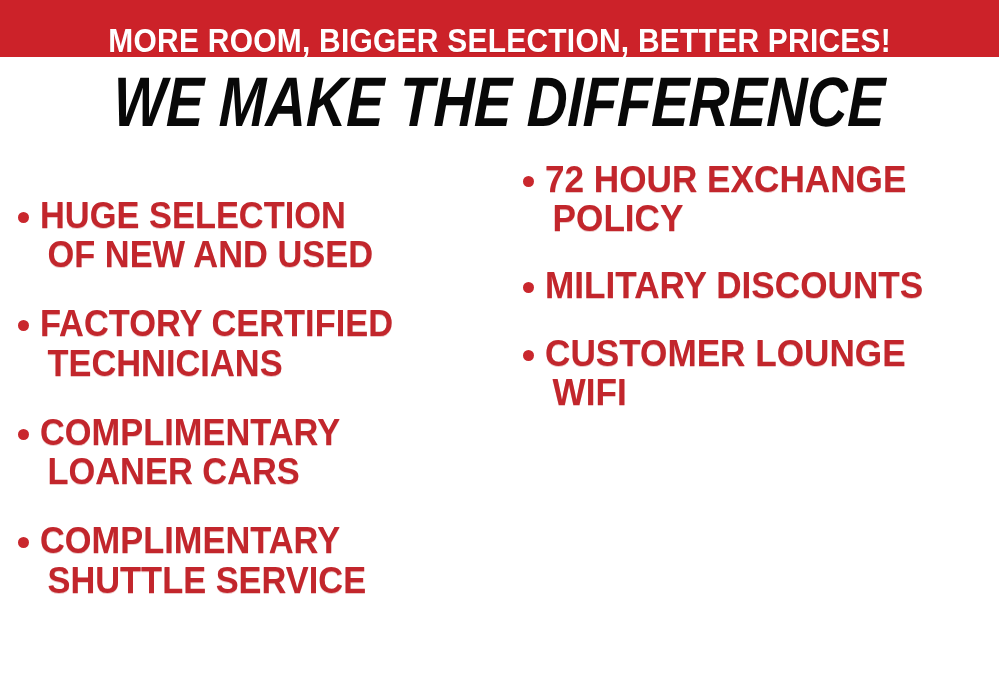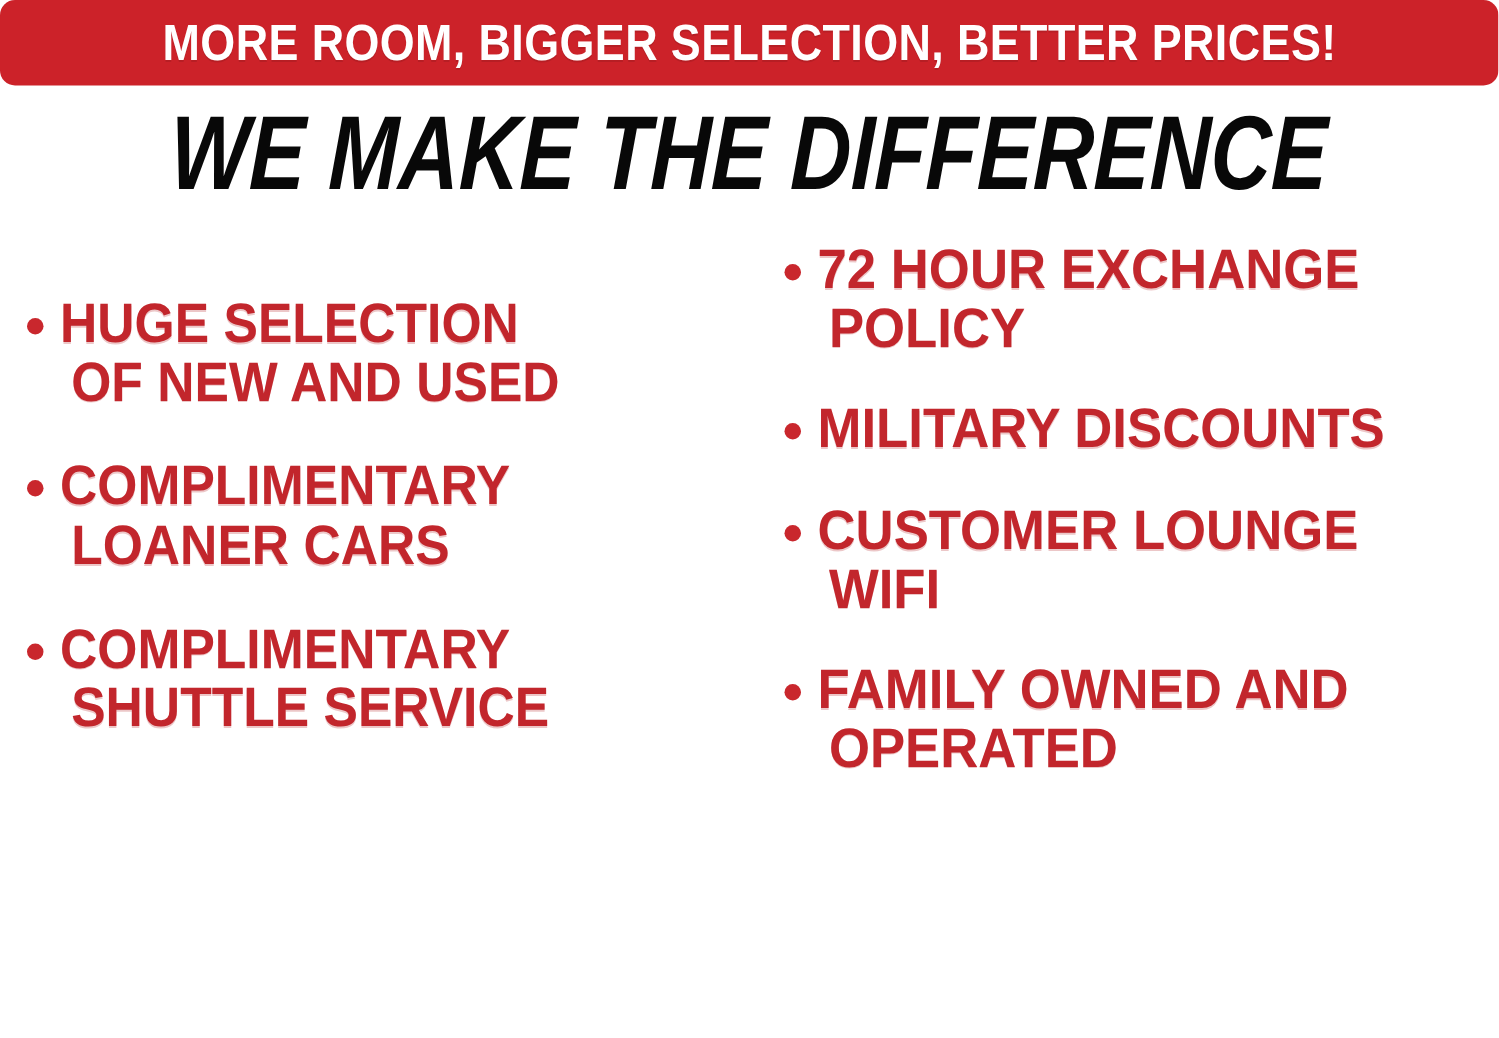--- a/index.html
+++ b/index.html
@@ -24,24 +24,23 @@
 
   
   .banner {
     position: absolute;
     left: 0;
     top: 0;
     width: 999px;
     height: 57px;
     background: #cc2229;
     display: flex;
-    align-items: center;
+    align-items: flex-end;
     justify-content: center;
     overflow: hidden;
-    border-radius: 10px;
   }
   .banner-text {
     color: #ffffff;
     font-family: "Liberation Sans Narrow", "Liberation Sans", sans-serif;
     font-weight: bold;
     font-size: 34px;
     line-height: 1;
     letter-spacing: 0.3px;
     transform: scaleX(0.88);
     transform-origin: center center;
@@ -159,20 +158,27 @@
 
       <div class="bullet-item">
         <span class="bullet-dot"></span>
         <div class="bullet-lines">
           <div class="bullet-line">HUGE SELECTION</div>
           <div class="bullet-line second">OF NEW AND USED</div>
         </div>
       </div>
 
 
+      <div class="bullet-item">
+        <span class="bullet-dot"></span>
+        <div class="bullet-lines">
+          <div class="bullet-line">FACTORY CERTIFIED</div>
+          <div class="bullet-line second">TECHNICIANS</div>
+        </div>
+      </div>
 
       <div class="bullet-item">
         <span class="bullet-dot"></span>
         <div class="bullet-lines">
           <div class="bullet-line">COMPLIMENTARY</div>
           <div class="bullet-line second">LOANER CARS</div>
         </div>
       </div>
 
       <div class="bullet-item">
@@ -204,26 +210,19 @@
       </div>
 
       <div class="bullet-item">
         <span class="bullet-dot"></span>
         <div class="bullet-lines">
           <div class="bullet-line">CUSTOMER LOUNGE</div>
           <div class="bullet-line second">WIFI</div>
         </div>
       </div>
 
-      <div class="bullet-item">
-        <span class="bullet-dot"></span>
-        <div class="bullet-lines">
-          <div class="bullet-line">FAMILY OWNED AND</div>
-          <div class="bullet-line second">OPERATED</div>
-        </div>
-      </div>
 
 
     </div>
 
   </div>
 
 </div>
 
 </body></html>

